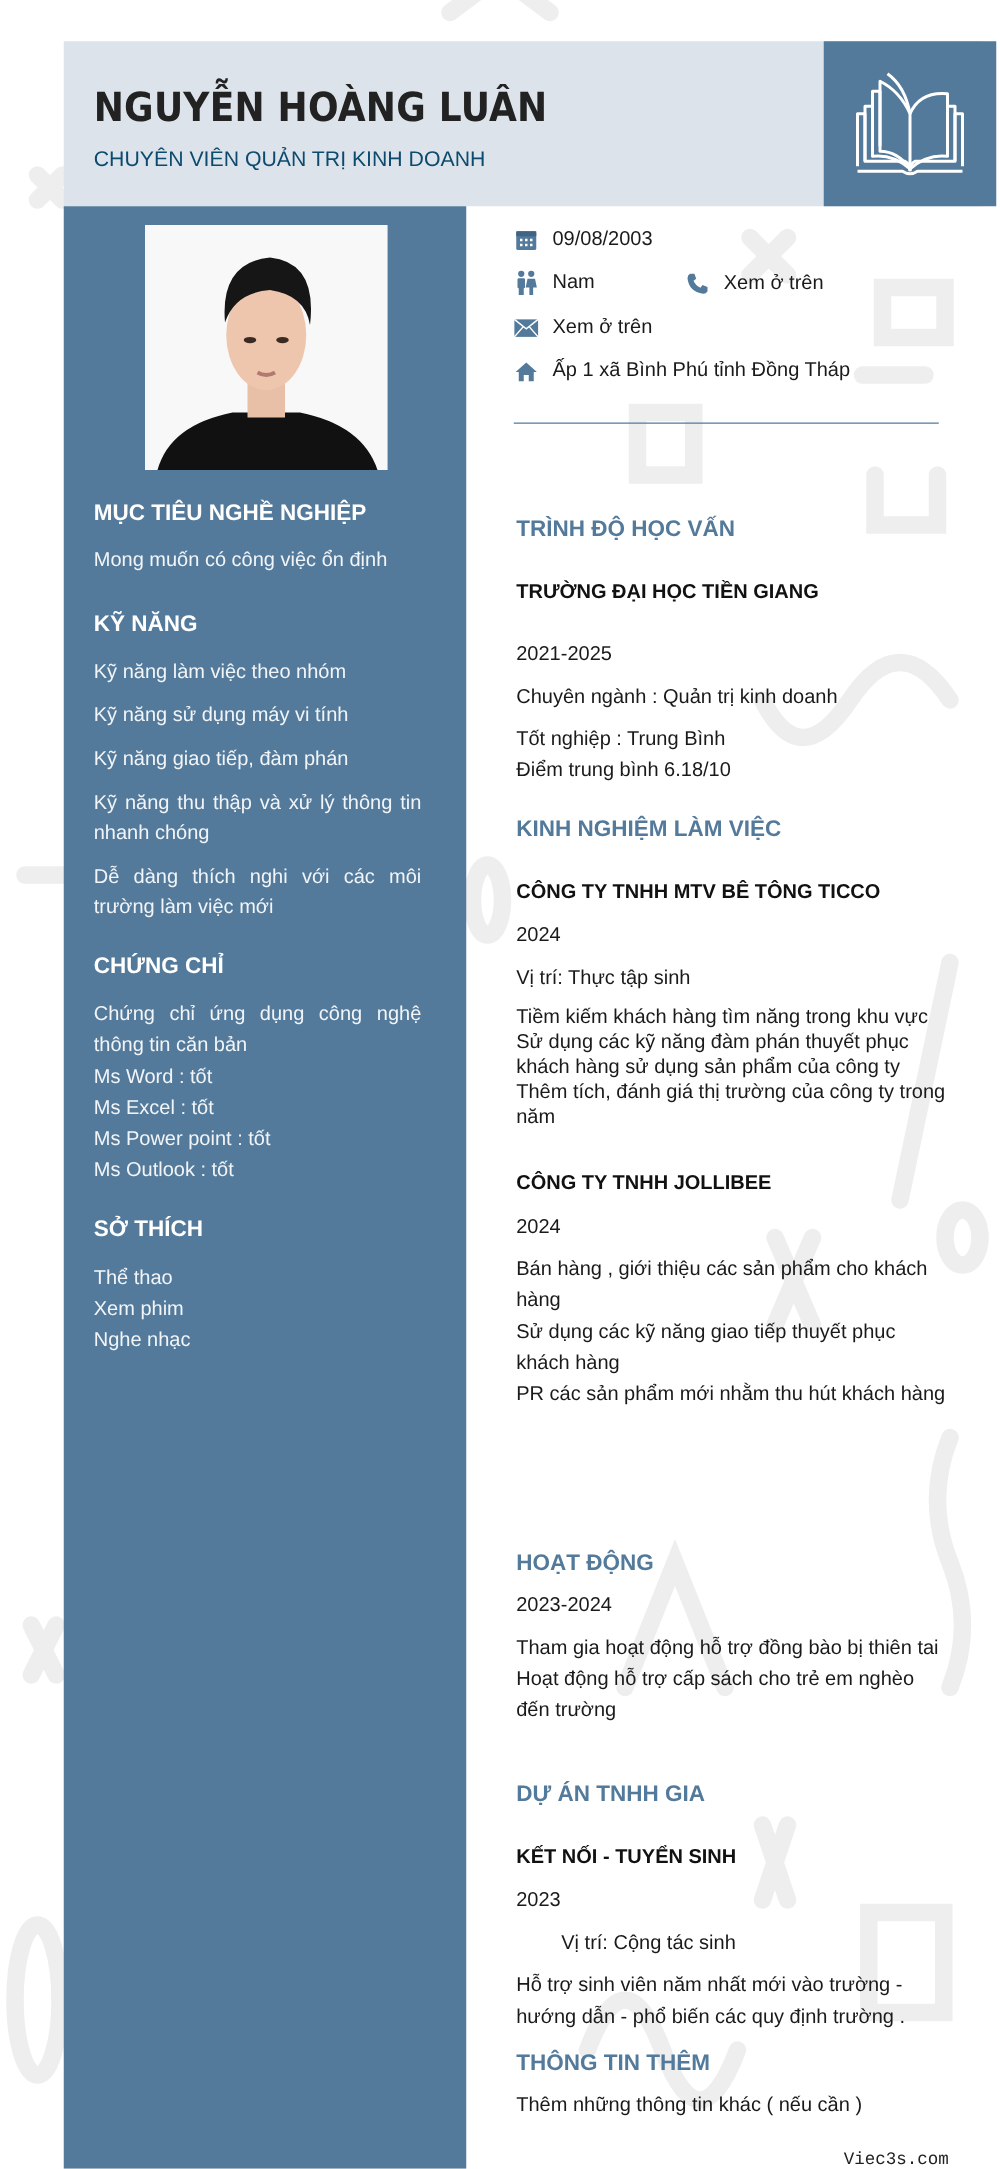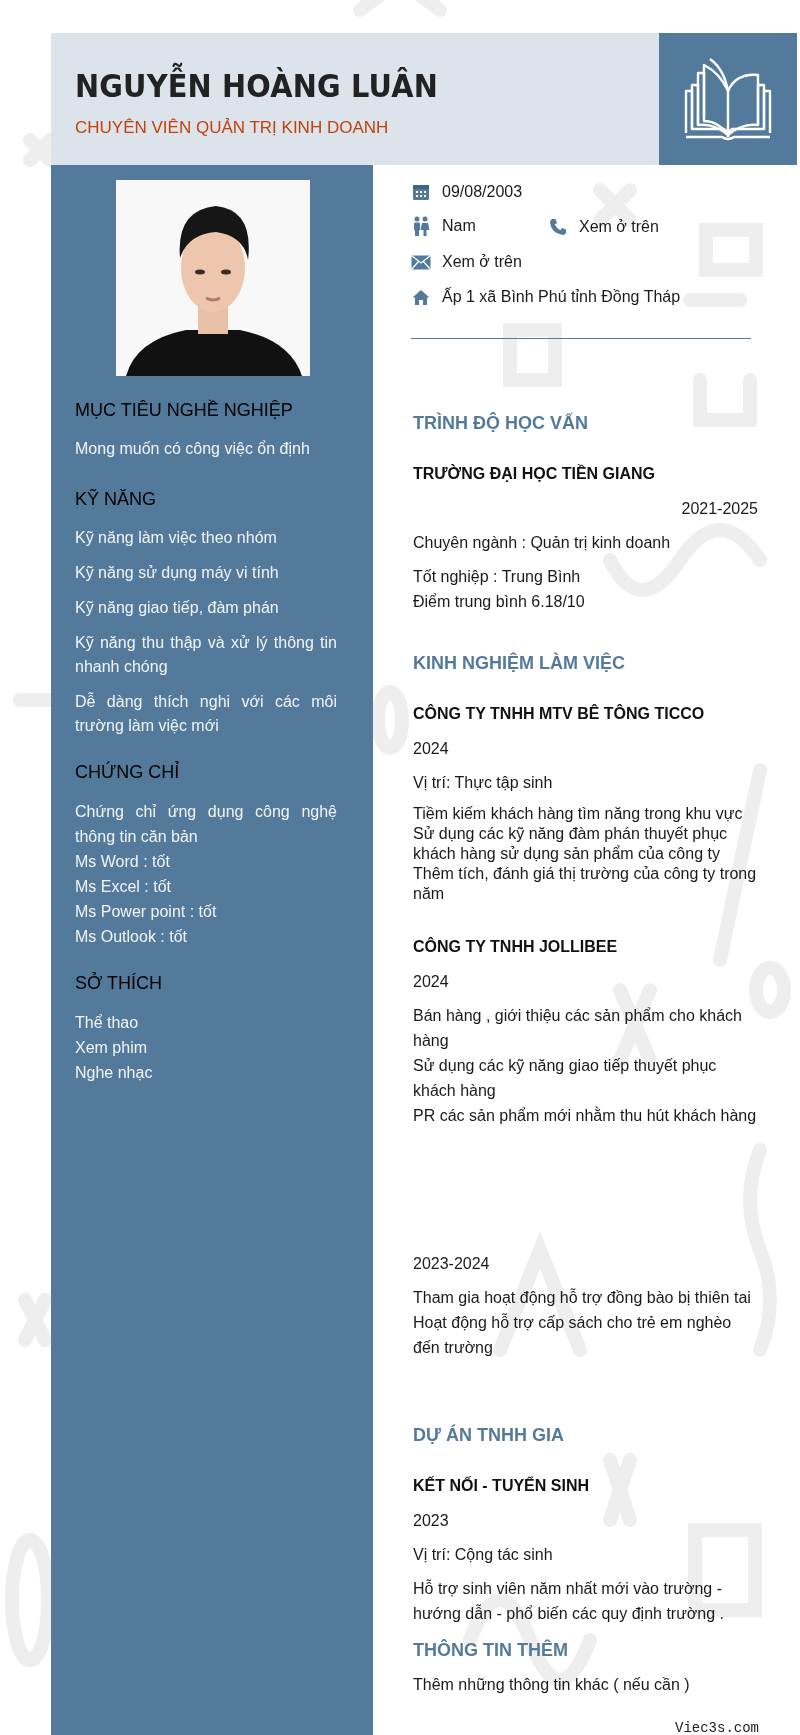--- a/index.html
+++ b/index.html
@@ -3,27 +3,27 @@
 <meta charset="utf-8">
 <style>
   * { box-sizing: border-box; margin: 0; padding: 0; }
   html, body { width: 800px; height: 1735px; overflow: hidden; background: #ffffff; }
   body { position: relative; font-family: "Liberation Sans", sans-serif; color: #1a1a1a; }
 
   .bg-deco { position: absolute; inset: 0; z-index: 0; pointer-events: none; }
 
   .header { position: absolute; left: 51px; top: 33px; width: 734px; height: 132px; background: #dde3ea; z-index: 1; }
   .header .name { position: absolute; left: 24px; top: 34px; font-size: 32px; font-weight: bold; color: #222; letter-spacing: 0.2px; font-family: "DejaVu Sans", sans-serif; transform: scaleX(0.9); transform-origin: left; white-space: nowrap; }
-  .header .job { position: absolute; left: 24px; top: 85px; font-size: 17px; color: #c2410c; white-space: nowrap; }
+  .header .job { position: absolute; left: 24px; top: 85px; font-size: 17px; color: #0c4a6e; white-space: nowrap; }
   .book-box { position: absolute; left: 659px; top: 33px; width: 138px; height: 132px; background: #547a9b; z-index: 1; display: flex; align-items: center; justify-content: center; }
 
   .sidebar { position: absolute; left: 51px; top: 165px; width: 322px; height: 1570px; background: #547a9b; z-index: 1; color: #f2f5f8; }
   .photo { position: absolute; left: 65px; top: 15px; width: 194px; height: 196px; background: #fafafa; overflow: hidden; }
   .side-section { position: absolute; left: 24px; width: 262px; }
-  .side-title { font-size: 18px; font-weight: normal; color: #000000; margin-bottom: 16px; }
+  .side-title { font-size: 18px; font-weight: bold; color: #ffffff; margin-bottom: 16px; }
   .side-item { font-size: 16px; line-height: 24px; margin-bottom: 11px; text-align: justify; }
   .side-list .side-line { font-size: 16px; line-height: 25px; }
 
   .main { position: absolute; left: 373px; top: 165px; width: 427px; z-index: 1; }
   .contact-row { position: absolute; display: flex; align-items: center; font-size: 16px; color: #1a1a1a; }
   .contact-row .ic { width: 22px; height: 20px; margin-right: 10px; display: inline-flex; align-items: center; justify-content: center; }
   .divider { position: absolute; left: 38px; top: 173px; width: 340px; height: 1px; background: #547a9b; }
 
   .sec { position: absolute; left: 40px; width: 345px; }
   .sec-title { font-size: 18px; font-weight: bold; color: #547a9b; }
@@ -179,21 +179,21 @@
         </svg>
     </span>
     <span>Ấp 1 xã Bình Phú tỉnh Đồng Tháp</span>
   </div>
 
   <div class="divider"></div>
 
   <div class="sec" style="top:248px;">
     <div class="sec-title">TRÌNH ĐỘ HỌC VẤN</div>
     <div class="org" style="margin-top:31px;">TRƯỜNG ĐẠI HỌC TIỀN GIANG</div>
-    <div class="txt" style="margin-top:13px;text-align:right;">2021-2025</div>
+    <div class="txt" style="margin-top:28px;">2021-2025</div>
     <div class="txt" style="margin-top:9px;">Chuyên ngành : Quản trị kinh doanh</div>
     <div class="txt" style="margin-top:9px;">Tốt nghiệp : Trung Bình</div>
     <div class="txt">Điểm trung bình 6.18/10</div>
   </div>
 
   <div class="sec" style="top:488px;">
     <div class="sec-title">KINH NGHIỆM LÀM VIỆC</div>
 
     <div class="org" style="margin-top:31px;">CÔNG TY TNHH MTV BÊ TÔNG TICCO</div>
     <div class="txt" style="margin-top:13px;">2024</div>
@@ -203,30 +203,31 @@
     <div class="txt-tight">Thêm tích, đánh giá thị trường của công ty trong năm</div>
 
     <div class="org" style="margin-top:34px;">CÔNG TY TNHH JOLLIBEE</div>
     <div class="txt" style="margin-top:13px;">2024</div>
     <div class="txt" style="margin-top:9px;">Bán hàng , giới thiệu các sản phẩm cho khách hàng</div>
     <div class="txt">Sử dụng các kỹ năng giao tiếp thuyết phục khách hàng</div>
     <div class="txt">PR các sản phẩm mới nhằm thu hút khách hàng</div>
   </div>
 
   <div class="sec" style="top:1075px;">
+    <div class="sec-title">HOẠT ĐỘNG</div>
     <div class="txt" style="margin-top:11px;">2023-2024</div>
     <div class="txt" style="margin-top:9px;">Tham gia hoạt động hỗ trợ đồng bào bị thiên tai</div>
     <div class="txt">Hoạt động hỗ trợ cấp sách cho trẻ em nghèo đến trường</div>
   </div>
 
   <div class="sec" style="top:1260px;">
     <div class="sec-title">DỰ ÁN TNHH GIA</div>
     <div class="org" style="margin-top:31px;">KẾT NỐI - TUYỂN SINH</div>
     <div class="txt" style="margin-top:13px;">2023</div>
-    <div class="txt" style="margin-top:9px;">Vị trí: Cộng tác sinh</div>
+    <div class="txt" style="margin-top:9px;margin-left:36px;">Vị trí: Cộng tác sinh</div>
     <div class="txt" style="margin-top:9px;">Hỗ trợ sinh viên năm nhất mới vào trường - hướng dẫn - phổ biến các quy định trường .</div>
   </div>
 
   <div class="sec" style="top:1475px;">
     <div class="sec-title">THÔNG TIN THÊM</div>
     <div class="txt" style="margin-top:11px;">Thêm những thông tin khác ( nếu cần )</div>
   </div>
 </main>
 
 <div class="watermark">Viec3s.com</div>

